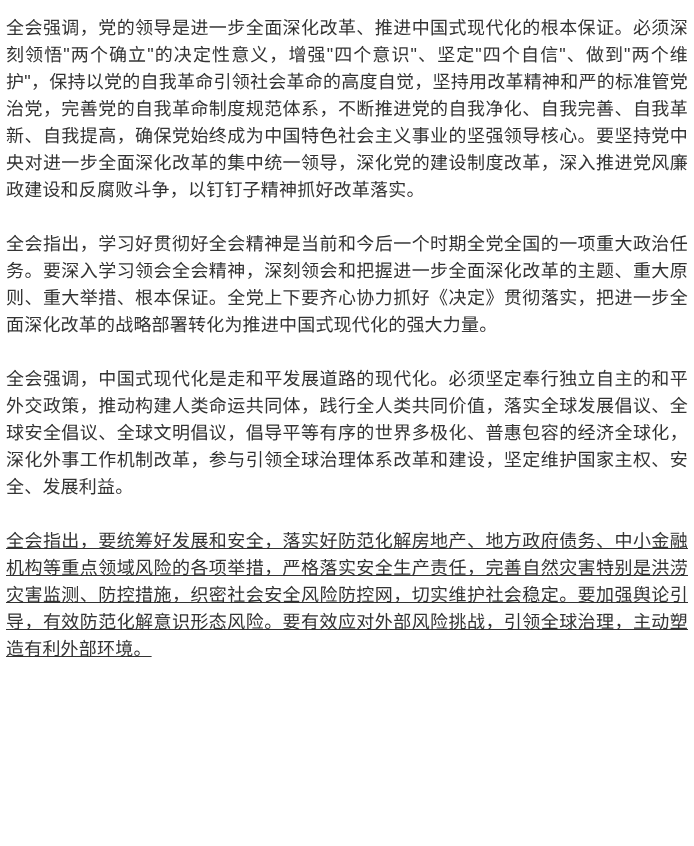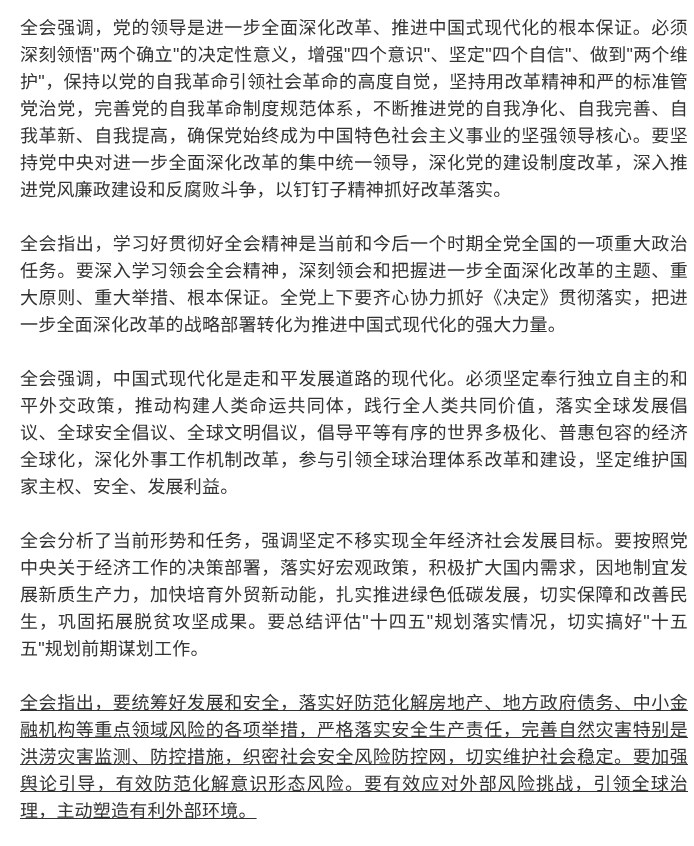--- a/index.html
+++ b/index.html
@@ -9,21 +9,21 @@
   }
   body {
     width: 694px;
     height: 846px;
     overflow: hidden;
     box-sizing: border-box;
   }
   .article {
     box-sizing: border-box;
     width: 694px;
-    padding: 15px 6px 10px 20px;
+    padding: 15px 6px 10px 6px;
     font-family: "Liberation Sans", "DejaVu Sans", sans-serif;
     font-size: 18px;
     line-height: 27px;
     color: #333333;
     letter-spacing: 0.2px;
   }
   .article p {
     margin: 0 0 27px 0;
     text-align: justify;
     text-justify: inter-ideograph;
@@ -34,15 +34,14 @@
     text-decoration: underline;
   }
 </style>
 </head>
 <body>
 
 <div class="article">
   <p>全会强调，党的领导是进一步全面深化改革、推进中国式现代化的根本保证。必须深刻领悟"两个确立"的决定性意义，增强"四个意识"、坚定"四个自信"、做到"两个维护"，保持以党的自我革命引领社会革命的高度自觉，坚持用改革精神和严的标准管党治党，完善党的自我革命制度规范体系，不断推进党的自我净化、自我完善、自我革新、自我提高，确保党始终成为中国特色社会主义事业的坚强领导核心。要坚持党中央对进一步全面深化改革的集中统一领导，深化党的建设制度改革，深入推进党风廉政建设和反腐败斗争，以钉钉子精神抓好改革落实。</p>
   <p>全会指出，学习好贯彻好全会精神是当前和今后一个时期全党全国的一项重大政治任务。要深入学习领会全会精神，深刻领会和把握进一步全面深化改革的主题、重大原则、重大举措、根本保证。全党上下要齐心协力抓好《决定》贯彻落实，把进一步全面深化改革的战略部署转化为推进中国式现代化的强大力量。</p>
   <p>全会强调，中国式现代化是走和平发展道路的现代化。必须坚定奉行独立自主的和平外交政策，推动构建人类命运共同体，践行全人类共同价值，落实全球发展倡议、全球安全倡议、全球文明倡议，倡导平等有序的世界多极化、普惠包容的经济全球化，深化外事工作机制改革，参与引领全球治理体系改革和建设，坚定维护国家主权、安全、发展利益。</p>
-  <p>全会分析了当前形势和任务，强调坚定不移实现全年经济社会发展目标。要按照党中央关于经济工作的决策部署，落实好宏观政策，积极扩大国内需求，因地制宜发展新质生产力，加快培育外贸新动能，扎实推进绿色低碳发展，切实保障和改善民生，巩固拓展脱贫攻坚成果。要总结评估"十四五"规划落实情况，切实搞好"十五五"规划前期谋划工作。</p>
   <p>全会指出，要统筹好发展和安全，落实好防范化解房地产、地方政府债务、中小金融机构等重点领域风险的各项举措，严格落实安全生产责任，完善自然灾害特别是洪涝灾害监测、防控措施，织密社会安全风险防控网，切实维护社会稳定。要加强舆论引导，有效防范化解意识形态风险。要有效应对外部风险挑战，引领全球治理，主动塑造有利外部环境。</p>
 </div>
 
 </body></html>

